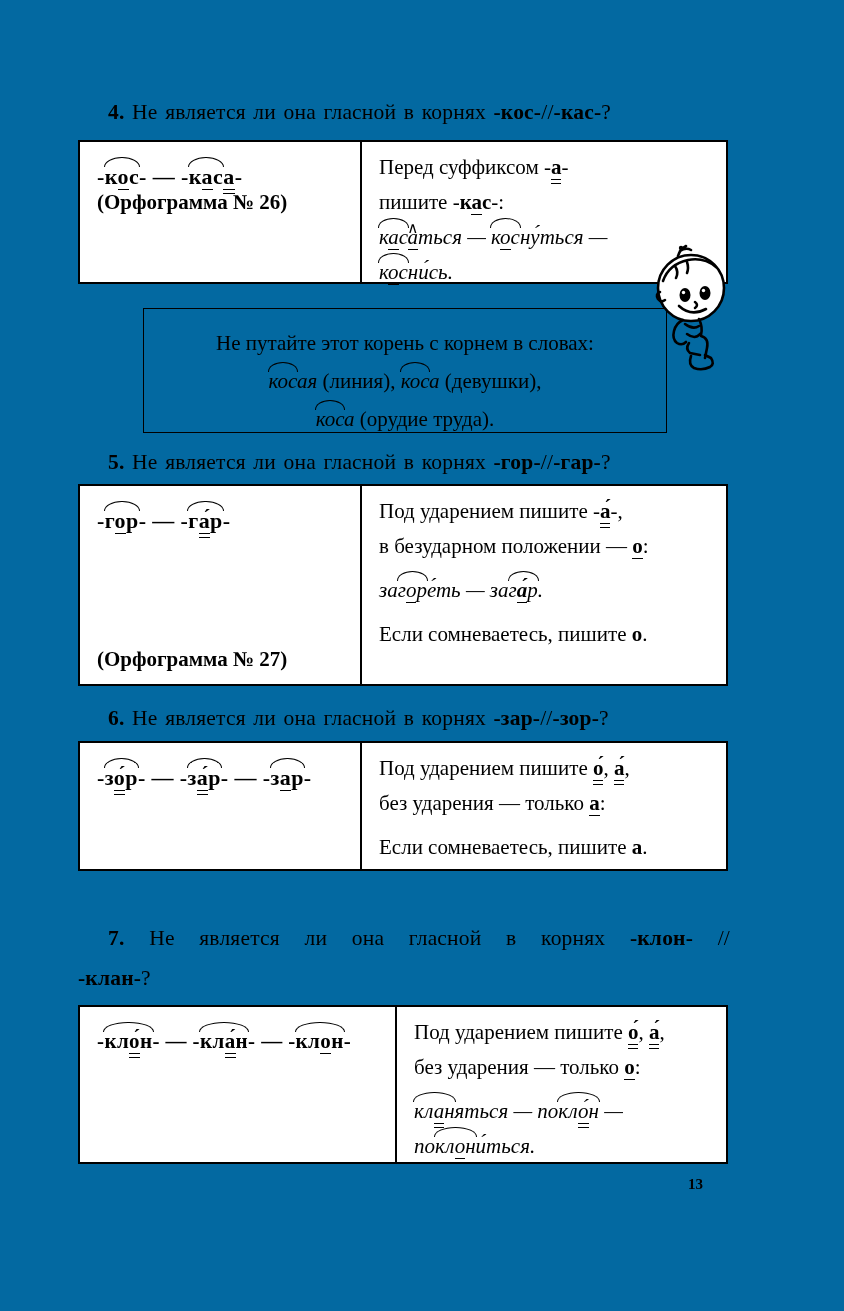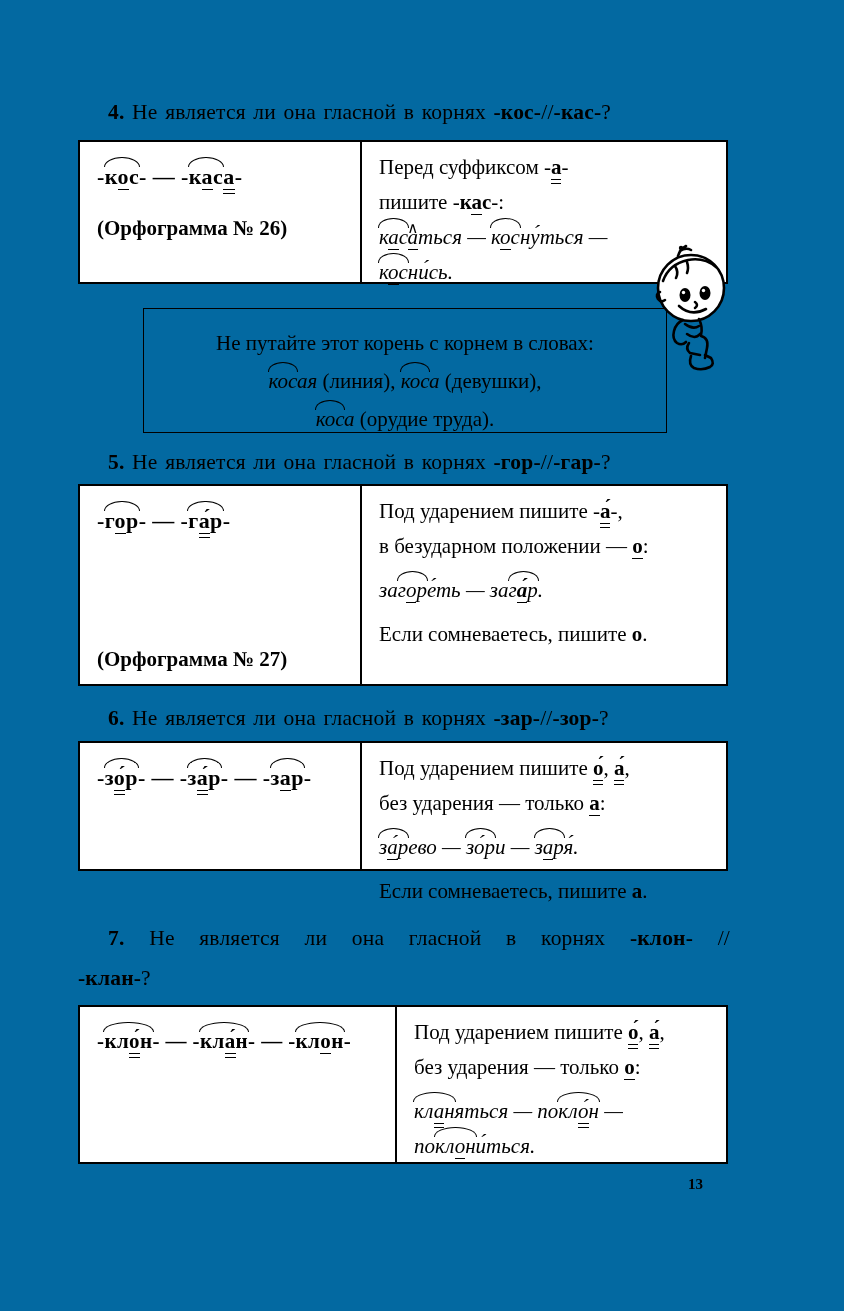--- a/index.html
+++ b/index.html
@@ -10,21 +10,21 @@
   .heading{left:78px;width:652px;text-indent:30px;font-size:21.5px;letter-spacing:.2px;word-spacing:2px;white-space:nowrap;}
   .heading2l{left:78px;width:652px;font-size:21.5px;letter-spacing:.2px;}
   .h7l1{text-align:justify;text-align-last:justify;}
   .h7l1 .pad{display:inline-block;text-indent:0;width:30px;}
   .tbl{left:78px;width:650px;border:2px solid #000;box-sizing:border-box;display:flex;background:#fff;}
   .cl{width:282px;border-right:2px solid #000;box-sizing:border-box;position:relative;
       padding:22px 8px 10px 17px;}
   .t4 .cl{width:317px;}
   .cr{flex:1;padding:8px 10px 8px 17px;}
   .roots{font-weight:bold;font-size:22px;letter-spacing:.4px;white-space:nowrap;}
-  .orthogram{font-weight:bold;font-size:21px;margin-top:26px;white-space:nowrap;}
+  .orthogram{font-weight:bold;font-size:21px;margin-top:0;white-space:nowrap;}
   .orthogram.bottom{position:absolute;left:17px;bottom:12px;margin:0;}
   .ln{line-height:35px;min-height:35px;white-space:nowrap;}
   .ln.gap{margin-top:9px;}
   .b{font-weight:bold;}
   .i{font-style:italic;}
   .arc{position:relative;}
   .arc::before{content:"";position:absolute;left:-1px;right:-1px;top:-0.34em;height:0.42em;
                border:1.3px solid #000;border-bottom:none;
                border-radius:50% 50% 0 0 / 100% 100% 0 0;}
   .u1{border-bottom:1.7px solid #000;}
@@ -107,21 +107,20 @@
 
   <div class="abs heading" style="top:706px"><span class="b">6. </span>Не является ли она гласной в корнях <span class="b">-зар-</span>//<span class="b">-зор-</span>?</div>
 
   <div class="abs tbl" style="top:741px;height:130px">
     <div class="cl">
       <div class="roots">-<span class="arc"><span>з</span><span class="u2">о́</span><span>р</span></span>- — -<span class="arc"><span>з</span><span class="u2">а́</span><span>р</span></span>- — -<span class="arc"><span>з</span><span class="u1">а</span><span>р</span></span>-</div>
     </div>
     <div class="cr">
         <div class="ln ">Под ударением пишите <span class="b u2">о́</span>, <span class="b u2">а́</span>,</div>
         <div class="ln ">без ударения — только <span class="b u1">а</span>:</div>
-        <div class="ln i gap"><span class="arc"><span>з</span><span class="u1">а́</span><span>р</span></span>ево — <span class="arc"><span>зо́р</span></span>и — <span class="arc"><span>з</span><span class="u1">а</span><span>р</span></span>я́.</div>
         <div class="ln gap">Если сомневаетесь, пишите <span class="b">а</span>.</div>
       </div>
   </div>
 
   <div class="abs heading2l h7l1" style="top:926px"><span class="pad"></span><span><span class="b">7. </span>Не является ли она гласной в корнях <span class="b">-клон-</span> //</span></div>
   <div class="abs heading2l" style="top:966px"><span class="b">-клан-</span>?</div>
 
   <div class="abs tbl t4" style="top:1005px;height:159px">
     <div class="cl">
       <div class="roots" style="font-size:21px">-<span class="arc"><span>кл</span><span class="u2">о́</span><span>н</span></span>- — -<span class="arc"><span>кл</span><span class="u2">а́</span><span>н</span></span>- — -<span class="arc"><span>кл</span><span class="u1">о</span><span>н</span></span>-</div>

